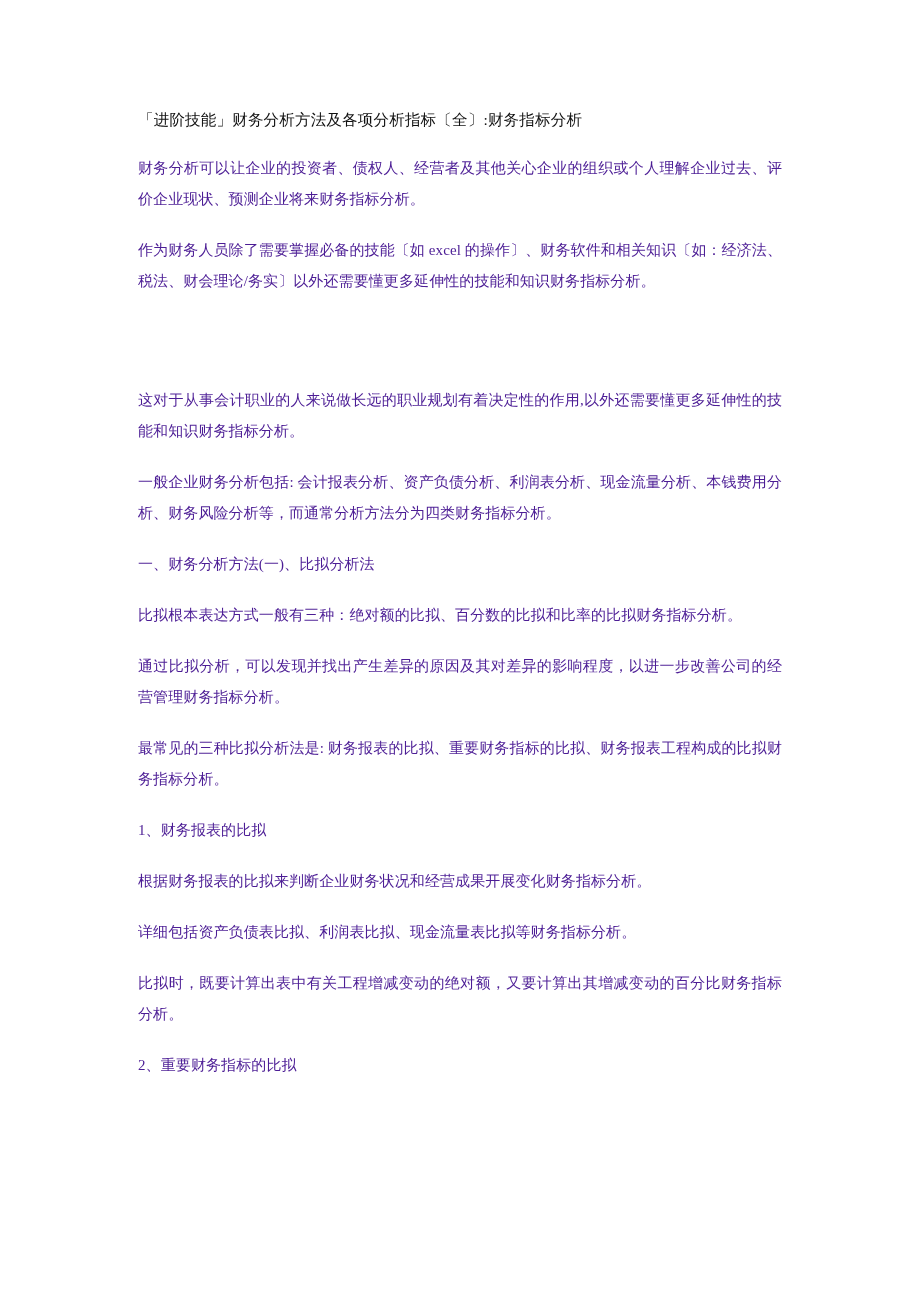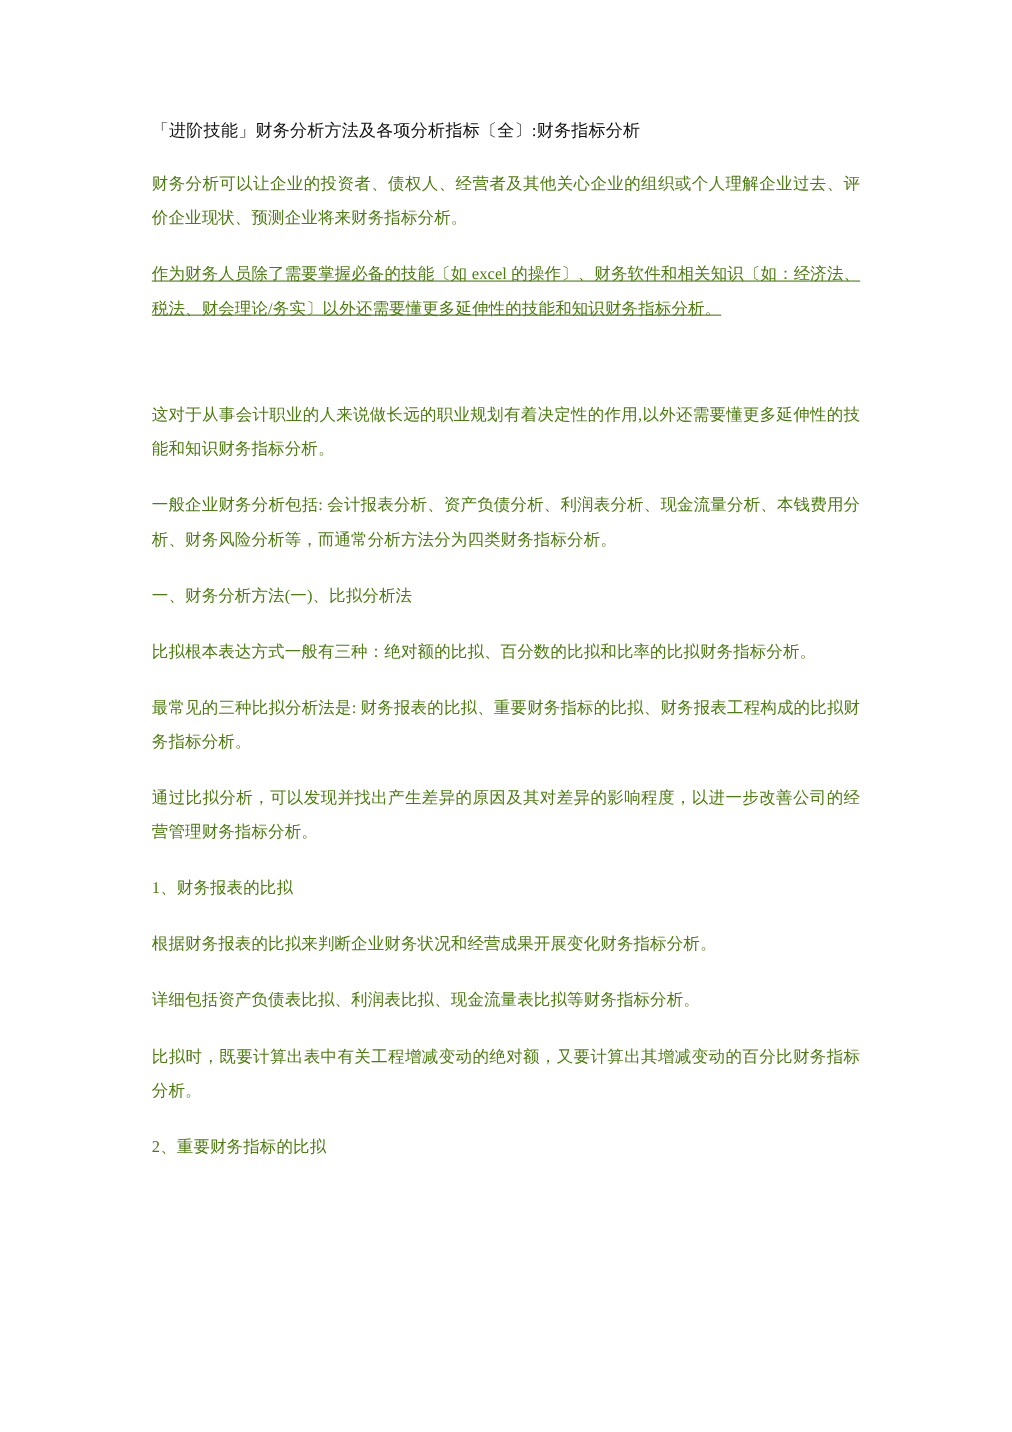--- a/index.html
+++ b/index.html
@@ -30,40 +30,39 @@
     letter-spacing: 0.2px;
     color: #111111;
   }
   p.para {
     font-size: 15px;
     line-height: 31px;
     margin: 0 0 20px 0;
     text-align: justify;
     text-justify: inter-ideograph;
     letter-spacing: 0.1px;
-    color: #4d7c0f;
+    color: #4c1d95;
   }
   p.para.gap-after {
-    margin-bottom: 66px;
-    text-decoration: underline;
+    margin-bottom: 88px;
   }
 </style>
 </head>
 <body>
 
 <div class="page">
   <h1 class="doc-title">「进阶技能」财务分析方法及各项分析指标〔全〕:财务指标分析</h1>
   <div class="body-content">
       <p class="para">财务分析可以让企业的投资者、债权人、经营者及其他关心企业的组织或个人理解企业过去、评价企业现状、预测企业将来财务指标分析。</p>
       <p class="para gap-after">作为财务人员除了需要掌握必备的技能〔如 excel 的操作〕、财务软件和相关知识〔如：经济法、税法、财会理论/务实〕以外还需要懂更多延伸性的技能和知识财务指标分析。</p>
       <p class="para">这对于从事会计职业的人来说做长远的职业规划有着决定性的作用,以外还需要懂更多延伸性的技能和知识财务指标分析。</p>
       <p class="para">一般企业财务分析包括: 会计报表分析、资产负债分析、利润表分析、现金流量分析、本钱费用分析、财务风险分析等，而通常分析方法分为四类财务指标分析。</p>
       <p class="para">一、财务分析方法(一)、比拟分析法</p>
       <p class="para">比拟根本表达方式一般有三种：绝对额的比拟、百分数的比拟和比率的比拟财务指标分析。</p>
+      <p class="para">通过比拟分析，可以发现并找出产生差异的原因及其对差异的影响程度，以进一步改善公司的经营管理财务指标分析。</p>
       <p class="para">最常见的三种比拟分析法是: 财务报表的比拟、重要财务指标的比拟、财务报表工程构成的比拟财务指标分析。</p>
-      <p class="para">通过比拟分析，可以发现并找出产生差异的原因及其对差异的影响程度，以进一步改善公司的经营管理财务指标分析。</p>
       <p class="para">1、财务报表的比拟</p>
       <p class="para">根据财务报表的比拟来判断企业财务状况和经营成果开展变化财务指标分析。</p>
       <p class="para">详细包括资产负债表比拟、利润表比拟、现金流量表比拟等财务指标分析。</p>
       <p class="para">比拟时，既要计算出表中有关工程增减变动的绝对额，又要计算出其增减变动的百分比财务指标分析。</p>
       <p class="para">2、重要财务指标的比拟</p>
     </div>
 </div>
 
 </body></html>

